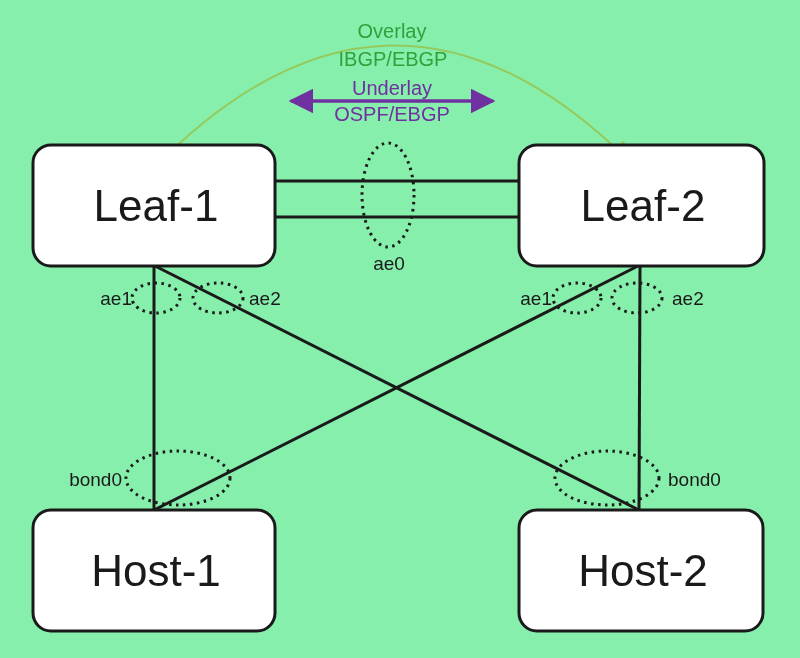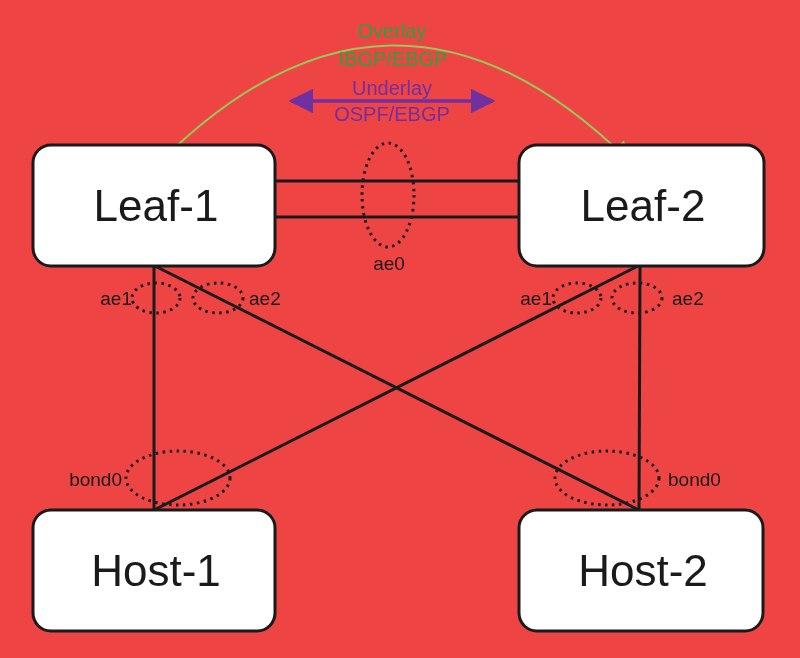--- a/index.html
+++ b/index.html
@@ -5,21 +5,21 @@
   html, body {
     margin: 0;
     padding: 0;
     background: #ffffff;
     font-family: "Liberation Sans", "DejaVu Sans", sans-serif;
   }
   .stage {
     position: relative;
     width: 800px;
     height: 658px;
-    background: #ef4444;
+    background: #86efac;
     overflow: hidden;
   }
   svg { display: block; }
   .node-box {
     fill: #ffffff;
     stroke: #1a1a1a;
     stroke-width: 3;
   }
   .link {
     stroke: #1a1a1a;

